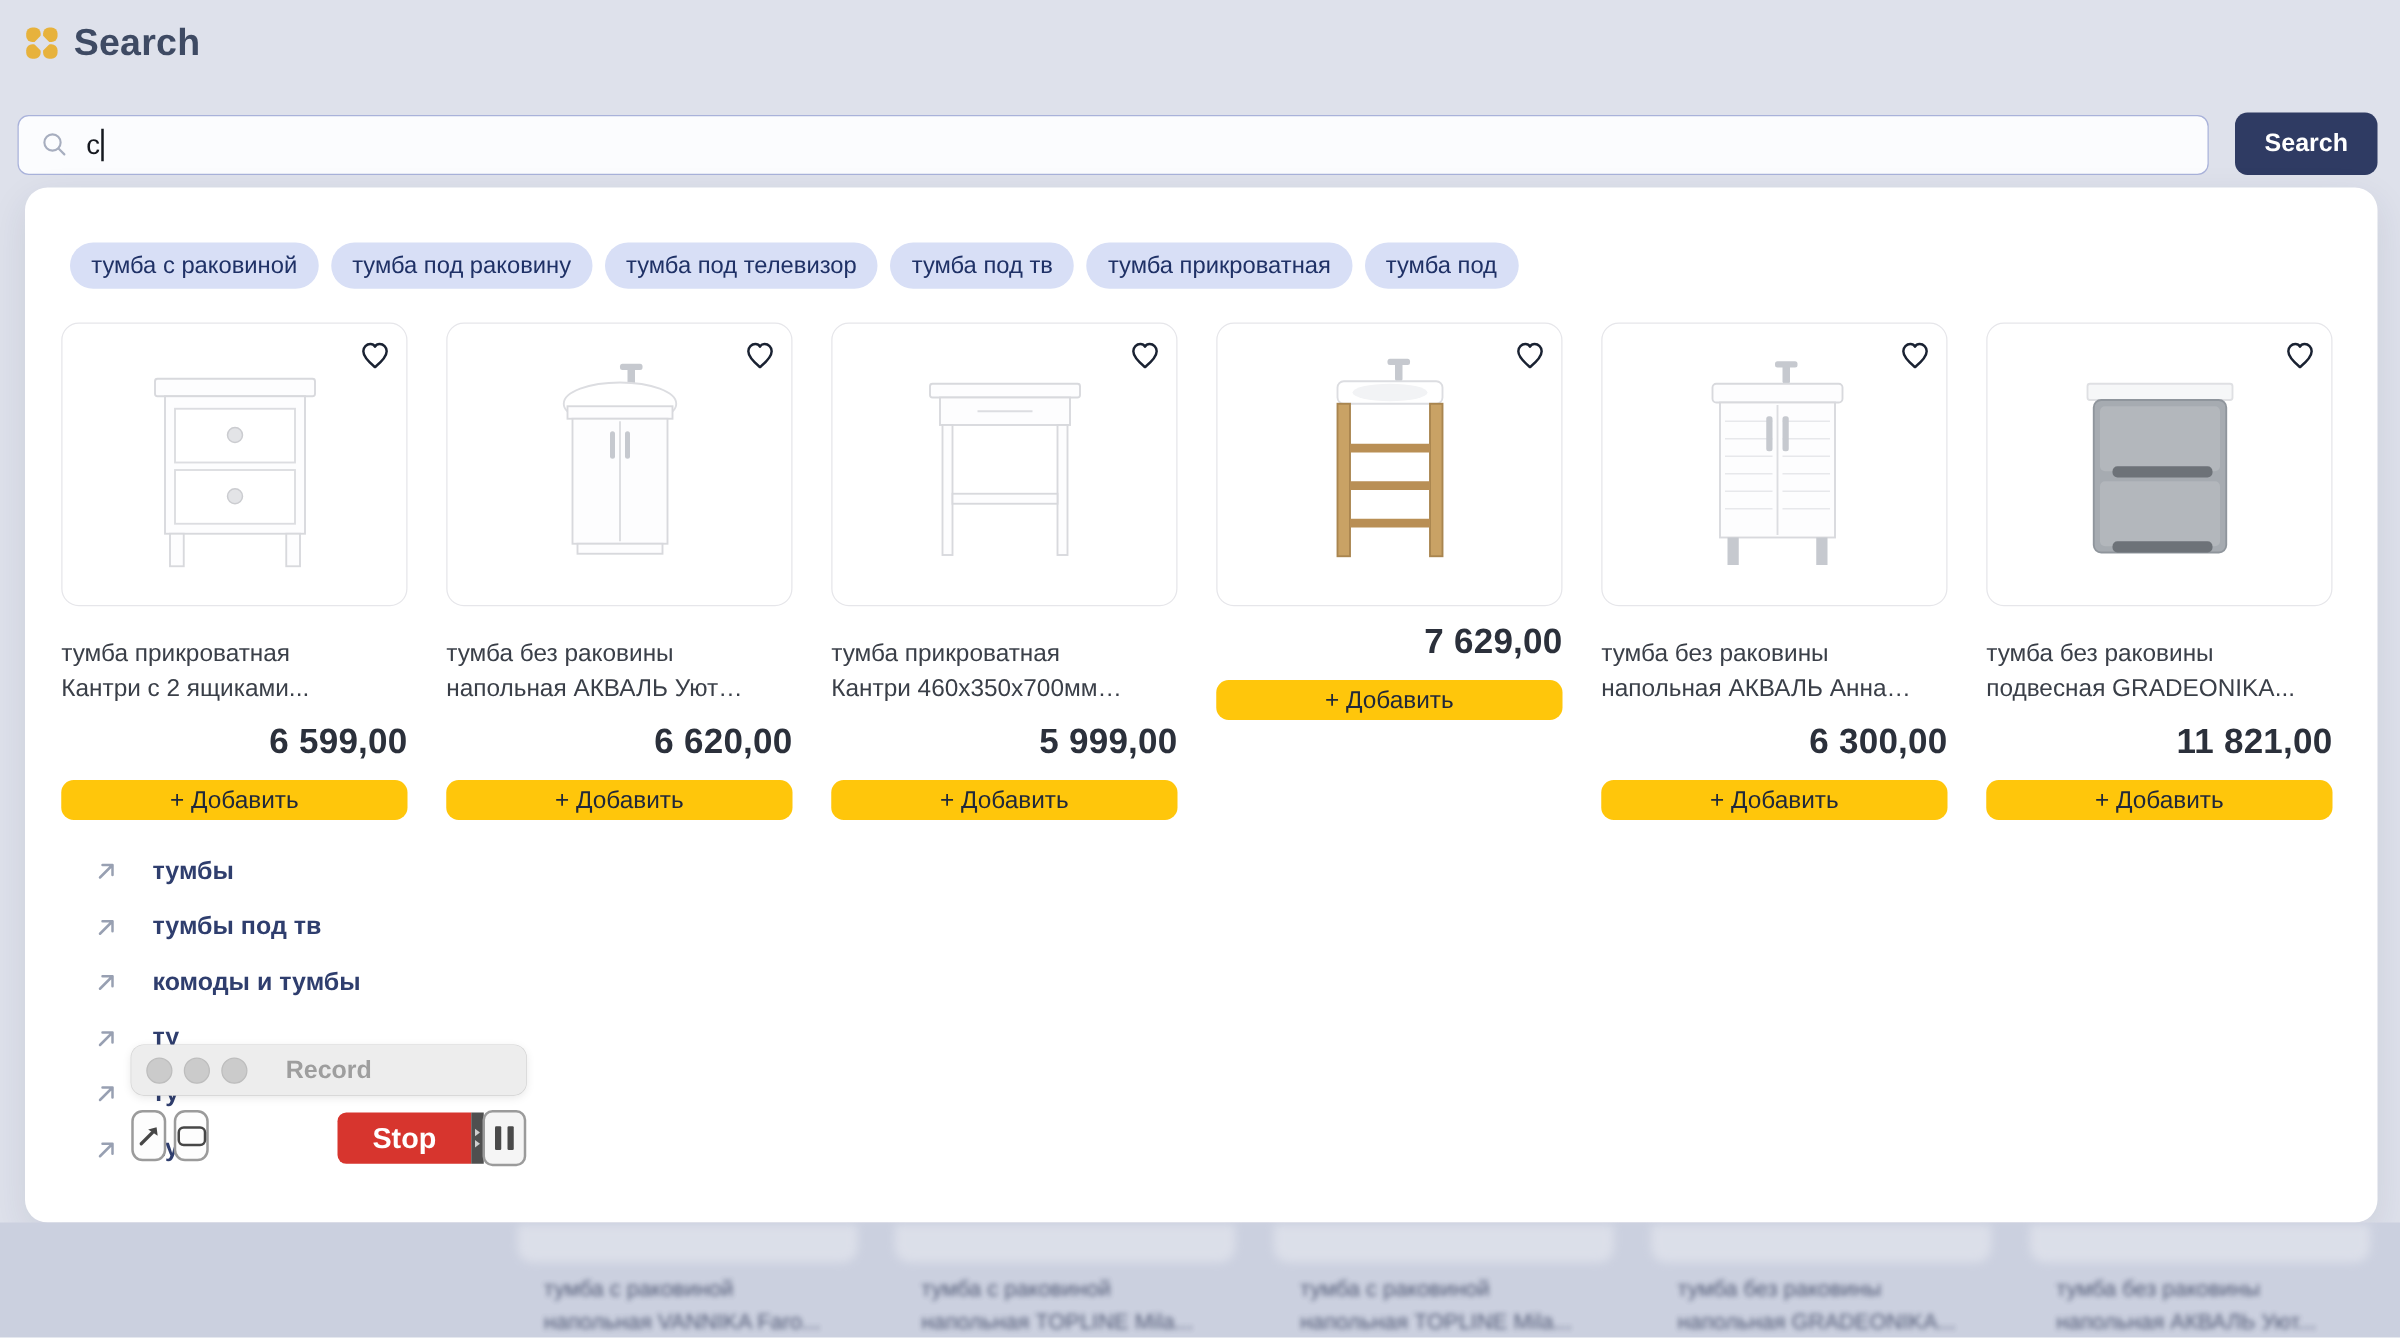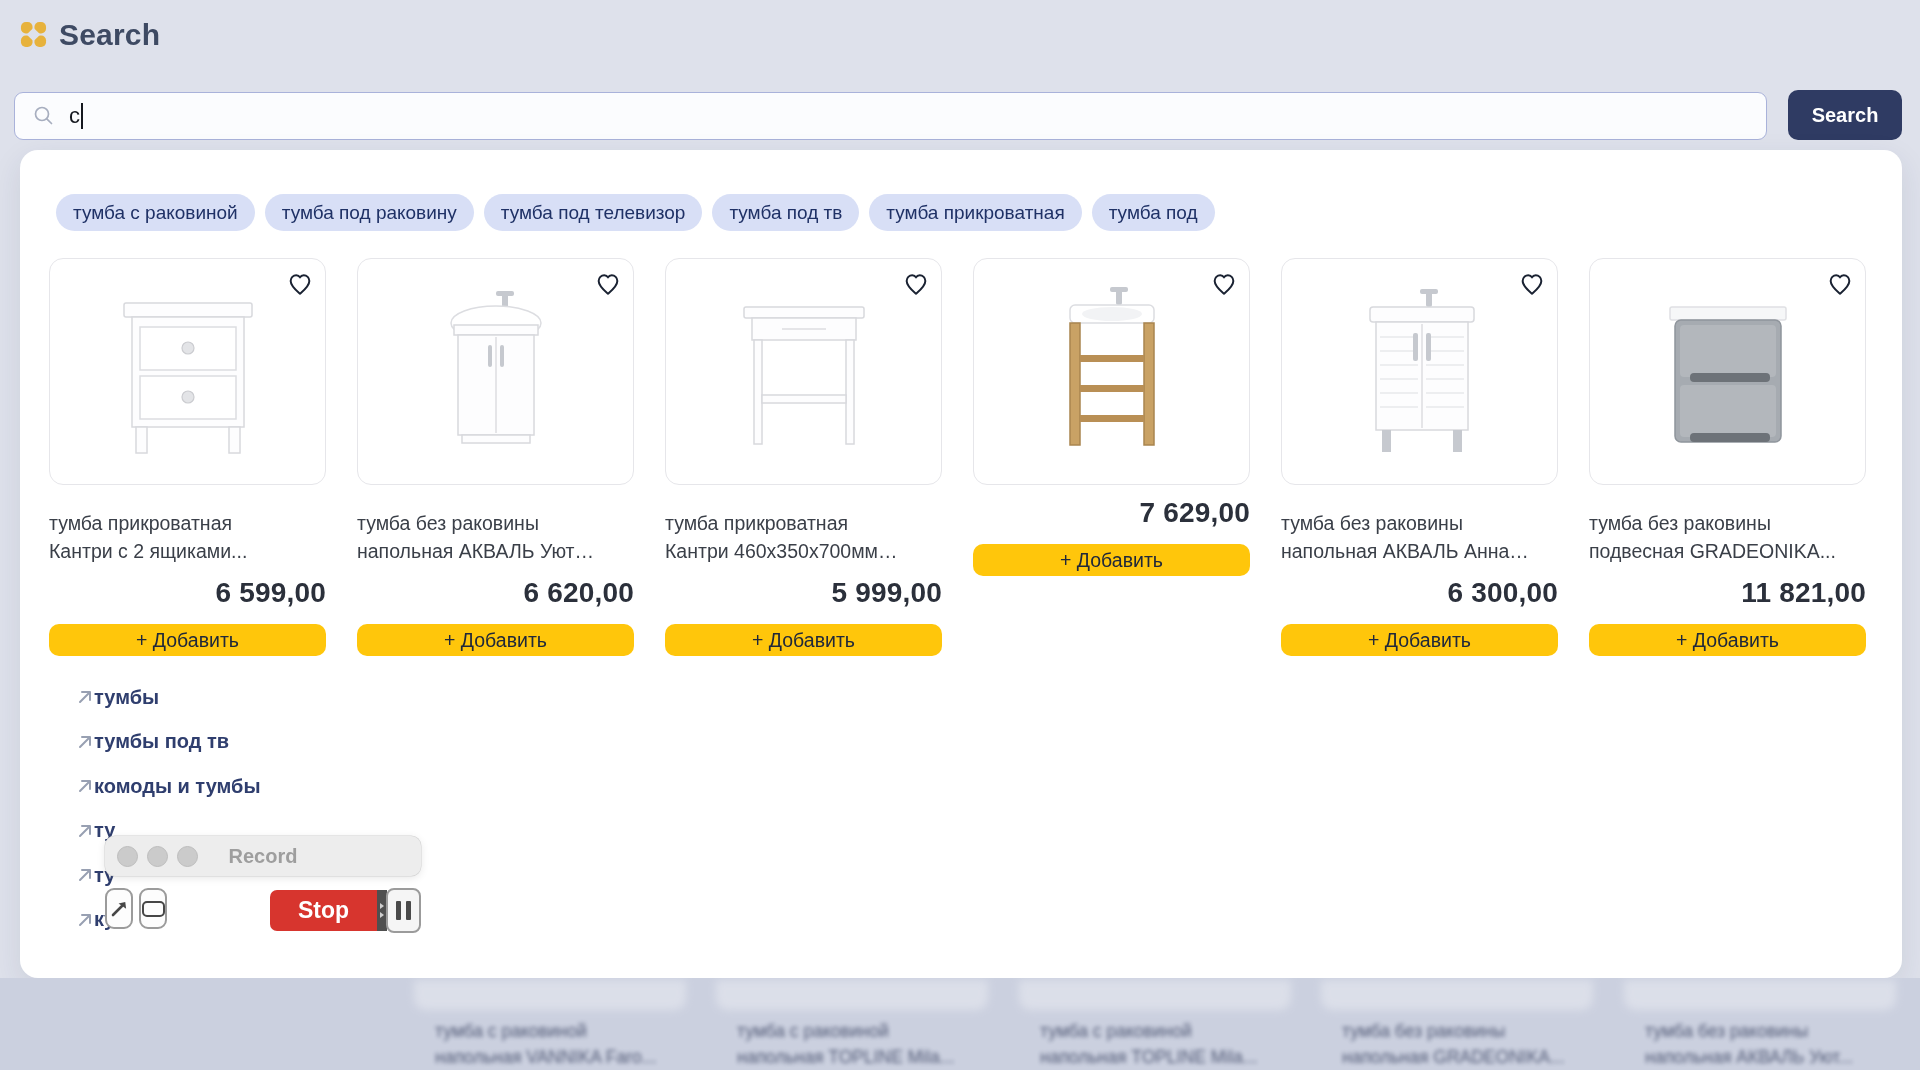--- a/index.html
+++ b/index.html
@@ -61,21 +61,21 @@
     display:-webkit-box; -webkit-line-clamp:2; -webkit-box-orient:vertical; overflow:hidden;
   }
   .p-price { margin-top:12px; font-size:28px; font-weight:700; color:#2b303b; letter-spacing:.2px;text-align:right; }
   .add-btn {
     margin-top:15px; width:277px; height:32px; border:none; border-radius:10px;
     background:#ffc60b; color:#20283a; font-size:19.5px; font-weight:500; font-family:inherit; cursor:pointer;
   }
 
   
   .links { padding:28px 0 0 56px; }
-  .link-row { display:flex; align-items:center; height:26px; margin-bottom:18.5px; cursor:pointer; }
+  .link-row { display:flex; align-items:center; gap:28px; height:26px; margin-bottom:18.5px; cursor:pointer; }
   .link-row svg { flex:0 0 auto; }
   .link-label { font-size:20px; font-weight:600; color:#2f3e6e; }
 
   
   .record { position:absolute; left:105px; top:836px; width:316px; z-index:5; }
   .record-bar {
     height:40px; background:#ededed; border-radius:10px;
     box-shadow:0 0 0 .5px #d2d2d2, 0 2px 8px rgba(0,0,0,.10);
     display:flex; align-items:center; padding:0 12px; position:relative;
   }

